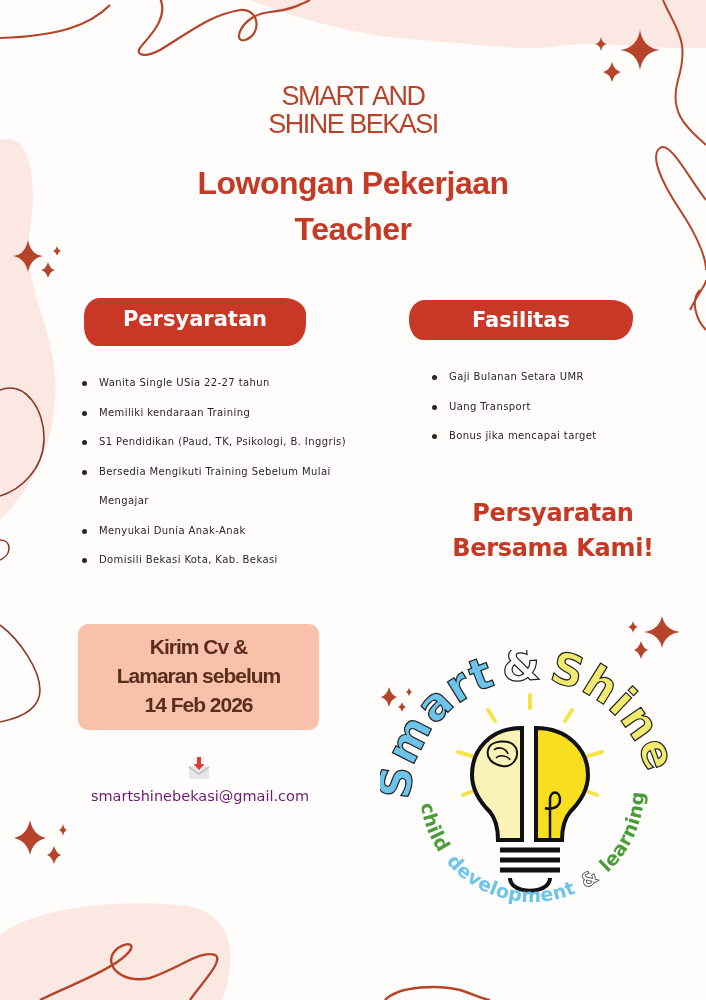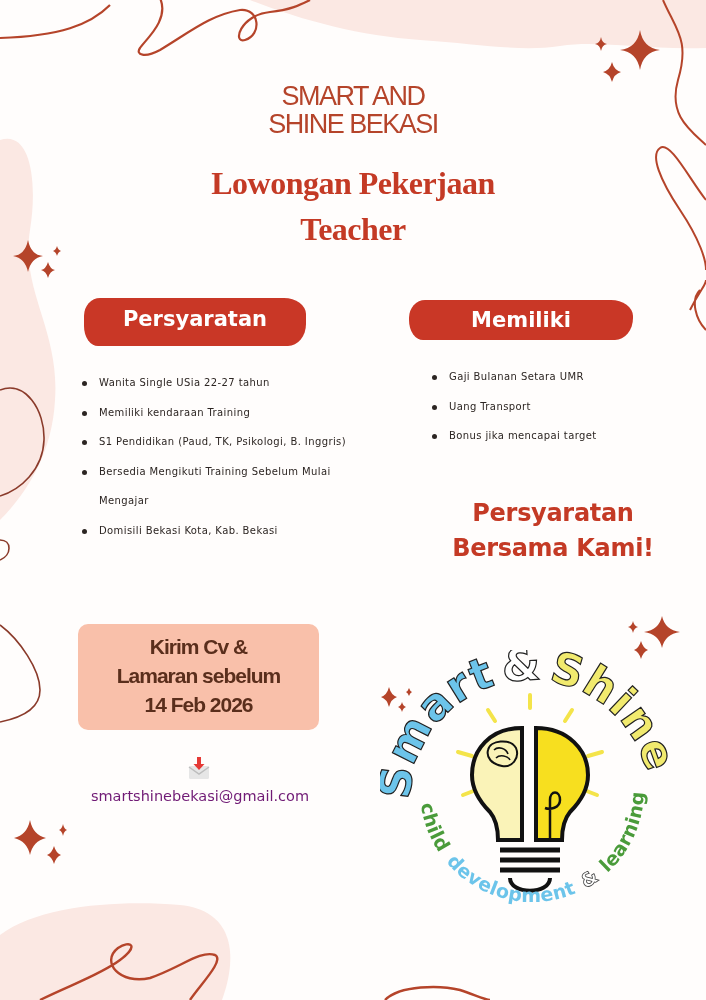--- a/index.html
+++ b/index.html
@@ -11,21 +11,21 @@
   .abs { position: absolute; }
   svg.bg { position: absolute; left: 0; top: 0; }
 
   .org-title {
     left: 0; width: 706px; top: 82px; text-align: center;
     color: #b5442a; font-family: "Liberation Sans", sans-serif; font-weight: normal;
     font-size: 27px; line-height: 28px; letter-spacing: -1.5px;
   }
   .headline {
     left: 0; width: 706px; top: 160px; text-align: center;
-    color: #c43a25; font-family: Liberation Serif, serif; font-weight: bold;
+    color: #c43a25; font-family: Liberation Sans, sans-serif; font-weight: bold;
     font-size: 32px; line-height: 46px; letter-spacing: -0.5px;
   }
   .pill {
     background: #c93726; color: #fff; text-align: center;
     font-family: "DejaVu Sans", sans-serif; font-weight: bold; font-size: 21px;
     border-radius: 16px 22px 18px 14px / 18px 16px 22px 20px;
   }
   .list { list-style: none; margin: 0; padding: 0; color: #2c2522;
     font-family: "DejaVu Sans", sans-serif; font-size: 10px; letter-spacing: 0.4px; }
   .list li { position: relative; padding-left: 17px; line-height: 29.5px; }
@@ -103,24 +103,25 @@
   <div>Teacher</div>
 </div>
 
 <div class="abs pill" style="left:84px; top:298px; width:222px; height:48px; line-height:42px;">Persyaratan</div>
 
 <ul class="abs list" style="left:82px; top:368px; width:300px;">
   <li>Wanita Single USia 22-27 tahun</li>
   <li>Memiliki kendaraan Training</li>
   <li style="width:268px;">S1 Pendidikan (Paud, TK, Psikologi, B. Inggris)</li>
   <li style="width:240px;">Bersedia Mengikuti Training Sebelum Mulai Mengajar</li>
+  <li>Menyukai Dunia Anak-Anak</li>
   <li>Domisili Bekasi Kota, Kab. Bekasi</li>
 </ul>
 
-<div class="abs pill" style="left:409px; top:300px; width:224px; height:40px; line-height:40px;">Memiliki</div>
+<div class="abs pill" style="left:409px; top:300px; width:224px; height:40px; line-height:40px;">Fasilitas</div>
 
 <ul class="abs list" style="left:432px; top:362px; width:270px;">
   <li>Gaji Bulanan Setara UMR</li>
   <li>Uang Transport</li>
   <li>Bonus jika mencapai target</li>
 </ul>
 
 <div class="abs cta">
   <div>Persyaratan</div>
   <div>Bersama Kami!</div>

